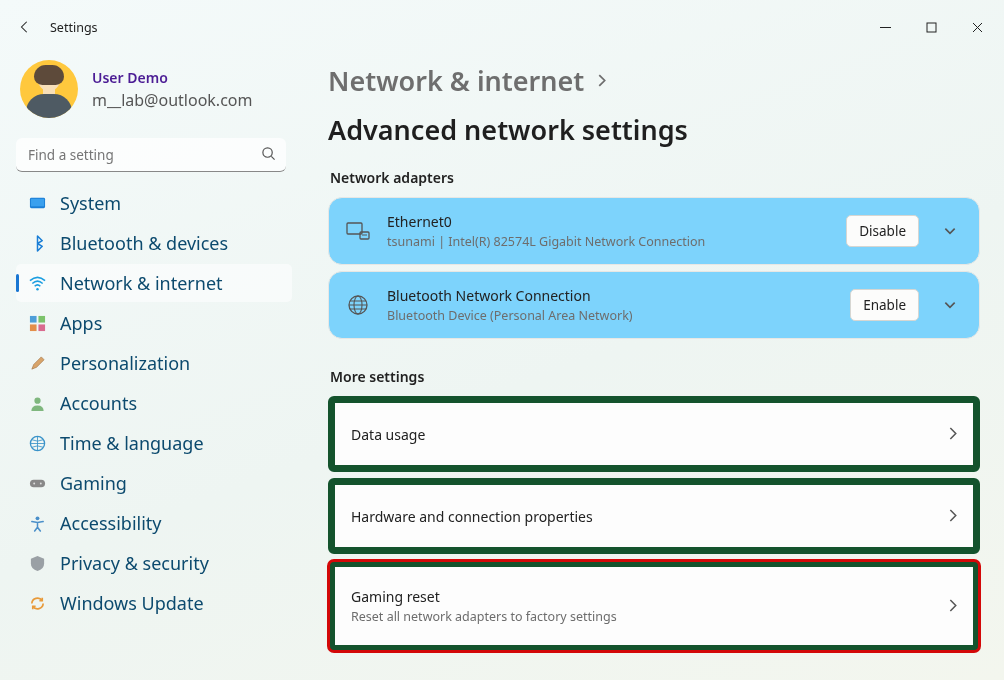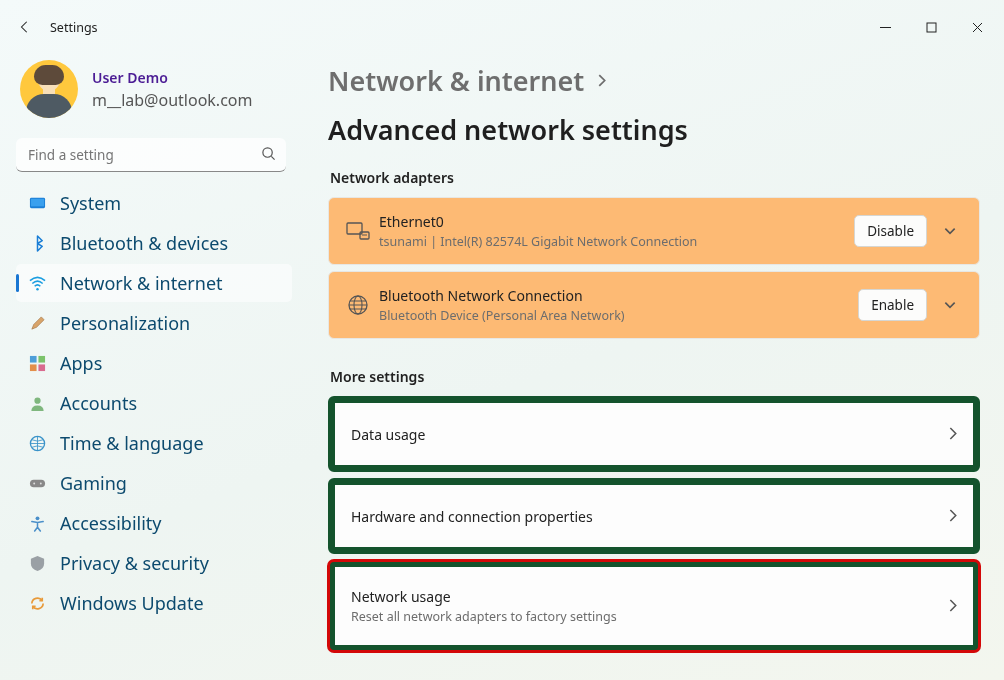--- a/index.html
+++ b/index.html
@@ -30,21 +30,21 @@
   .nav-item.active::before { content:""; position:absolute; left:0; top:10px; bottom:10px; width:3px; background:#1976d2; border-radius:2px; }
   .nav-item .nicon { width:18px; height:18px; display:flex; align-items:center; justify-content:center; flex-shrink:0; }
   .nav-item .nicon svg { width:17px; height:17px; }
   .main { flex:1; padding: 24px 24px 0 28px; overflow:auto; }
   .bc { display:flex; align-items:center; gap:12px; margin-bottom:20px; flex-wrap:wrap; }
   .bc .parent { font-size:27px; font-weight:600; color:#6e6e6e; }
   .bc .chev { color:#6e6e6e; }
   .bc .cur { font-size:27px; font-weight:600; color:#1f1f1f; }
   .section-h { font-size:14px; font-weight:600; color:#222; margin: 0 0 10px 2px; }
   .section-h.mt { margin-top: 28px; }
-  .card { background:#fdba74; border:1px solid #e7e7e4; border-radius:6px; display:flex; align-items:center; padding: 14px 14px 14px 16px; gap:8px; margin-bottom:6px; }
+  .card { background:#7dd3fc; border:1px solid #e7e7e4; border-radius:14px; display:flex; align-items:center; padding: 14px 14px 14px 16px; gap:16px; margin-bottom:6px; }
   .card .cicon { width:26px; display:flex; justify-content:center; flex-shrink:0; }
   .card .ctext { flex:1; min-width:0; }
   .card .ctitle { font-size:14px; color:#222; }
   .card .csub { font-size:12.5px; color:#6d6d6d; margin-top:2px; }
   .card .pill { border:1px solid #d6d6d2; background:#fcfcfb; border-radius:5px; padding: 6px 12px; font-size:13.5px; color:#222; }
   .card .exp { width:30px; display:flex; justify-content:center; color:#555; }
   .linkcard { background:#fdfdfd; border:7px solid #14532d; border-radius:6px; display:flex; align-items:center; padding: 20px 14px 20px 16px; gap:16px; margin-bottom:6px; }
   .linkcard .ltitle { font-size:14px; color:#222; }
   .linkcard .lsub { font-size:12.5px; color:#6d6d6d; margin-top:2px; }
   .linkcard .lchev { color:#555; }
@@ -123,35 +123,35 @@
             <svg viewBox="0 0 18 18">
               <path d="M1 6q8-7 16 0M3.5 9q5.5-5 11 0M6 12q3-3 6 0" fill="none" stroke="#1a9de0" stroke-width="1.6"></path>
               <circle cx="9" cy="15" r="1.3" fill="#1a9de0"></circle>
             </svg>
           </span>
         <span>Network &amp; internet</span>
       </div>
       <div class="nav-item">
         <span class="nicon">
             <svg viewBox="0 0 18 18">
-              <path d="M3 15l2-5 8-8 3 3-8 8z" fill="#d8a46a" stroke="#9a6a3a" stroke-width="0.6"></path>
-            </svg>
-          </span>
-        <span>Personalization</span>
-      </div>
-      <div class="nav-item">
-        <span class="nicon">
-            <svg viewBox="0 0 18 18">
               <rect x="1" y="1" width="7" height="7" fill="#4e9ed8"></rect>
               <rect x="10" y="1" width="7" height="7" fill="#7cc36b"></rect>
               <rect x="1" y="10" width="7" height="7" fill="#e38f4a"></rect>
               <rect x="10" y="10" width="7" height="7" fill="#d96b8f"></rect>
             </svg>
           </span>
         <span>Apps</span>
+      </div>
+      <div class="nav-item">
+        <span class="nicon">
+            <svg viewBox="0 0 18 18">
+              <path d="M3 15l2-5 8-8 3 3-8 8z" fill="#d8a46a" stroke="#9a6a3a" stroke-width="0.6"></path>
+            </svg>
+          </span>
+        <span>Personalization</span>
       </div>
       <div class="nav-item">
         <span class="nicon">
             <svg viewBox="0 0 18 18">
               <circle cx="9" cy="6" r="3.3" fill="#7fb77e"></circle>
               <path d="M2.5 17q0-6 6.5-6t6.5 6z" fill="#7fb77e"></path>
             </svg>
           </span>
         <span>Accounts</span>
       </div>
@@ -269,21 +269,21 @@
       <div class="lbody">
           <div class="ltitle">Hardware and connection properties</div>
         </div>
       <div class="lchev"><svg width="13" height="13" viewBox="0 0 12 12">
             <path d="M4 1l5 5-5 5" fill="none" stroke="#555" stroke-width="1.4"></path>
           </svg></div>
     </div>
 
     <div class="linkcard highlight">
       <div class="lbody">
-        <div class="ltitle">Network usage</div>
+        <div class="ltitle">Gaming reset</div>
         <div class="lsub">Reset all network adapters to factory settings</div>
       </div>
       <div class="lchev"><svg width="13" height="13" viewBox="0 0 12 12">
             <path d="M4 1l5 5-5 5" fill="none" stroke="#555" stroke-width="1.4"></path>
           </svg></div>
     </div>
 
     <div class="section-h mt">Related settings</div>
 
     <div class="linkcard">

